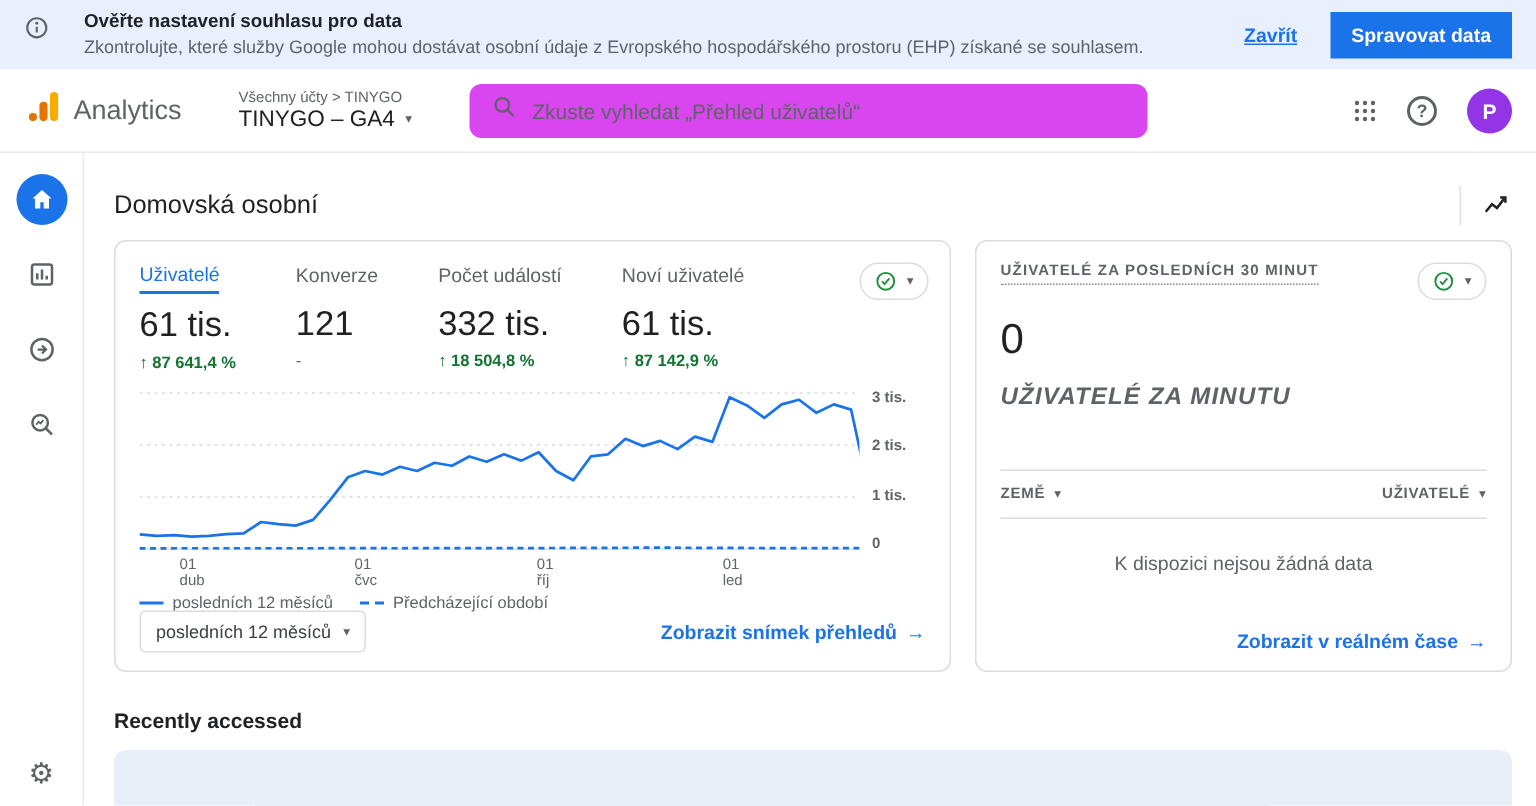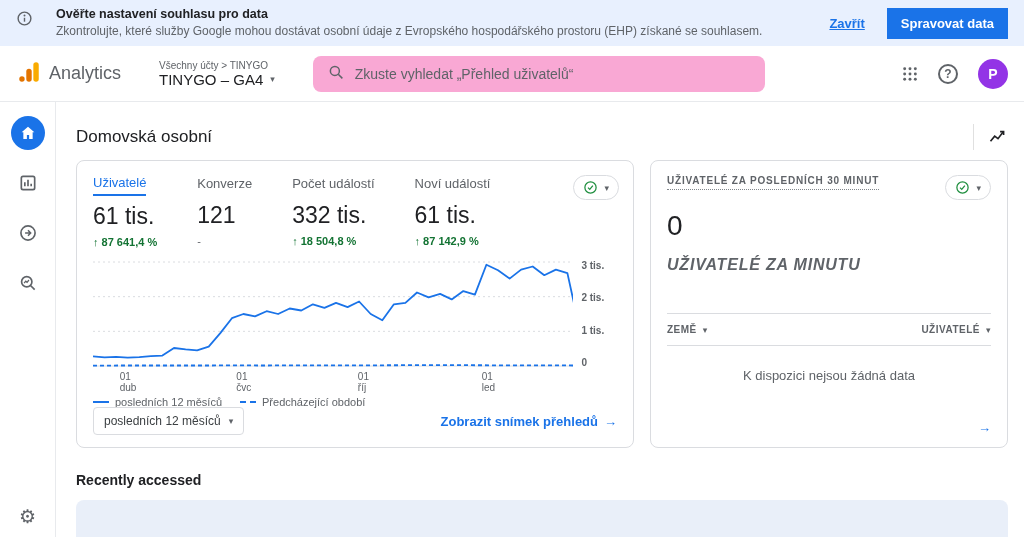--- a/index.html
+++ b/index.html
@@ -22,21 +22,21 @@
     padding: 8px 14px; border-radius: 0; cursor: pointer; font-family: inherit; margin-left: 6px; }
   
   .header { height: 56px; display: flex; align-items: center; padding: 0 16px;
     border-bottom: 1px solid #e8eaed; background: #fff; }
   .logo-wrap { display: flex; align-items: center; gap: 7px; cursor: pointer; }
   .app-name { font-size: 18px; color: #5f6368; }
   .property { margin-left: 38px; cursor: pointer; }
   .crumb { font-size: 10px; color: #5f6368; }
   .prop-name { font-size: 15px; color: #202124; display: flex; align-items: center; gap: 7px; }
   .caret { font-size: 9px; color: #5f6368; }
-  .search { margin-left: 38px; width: 452px; height: 36px; background: #f9a8d4;
+  .search { margin-left: 38px; width: 452px; height: 36px; background: #d946ef;
     border-radius: 8px; display: flex; align-items: center; gap: 10px; padding: 0 14px; }
   .search input { border: none; background: transparent; outline: none; font-size: 14px;
     width: 100%; font-family: inherit; color: #202124; }
   .search input::placeholder { color: #5f6368; opacity: 1; }
   .header-right { margin-left: auto; display: flex; align-items: center; gap: 20px; }
   .iconbtn { background: none; border: none; cursor: pointer; display: flex; align-items: center; }
   .help { width: 20px; height: 20px; border: 2px solid #5f6368; border-radius: 50%;
     display: flex; align-items: center; justify-content: center; font-size: 12px;
     font-weight: bold; color: #5f6368; }
   .avatar { width: 30px; height: 30px; border-radius: 50%; background: #9334e6; color: #fff;
@@ -243,21 +243,21 @@
             <div class="metric-label">Konverze</div>
             <div class="metric-value">121</div>
             <div class="metric-delta neutral">-</div>
           </button>
           <button class="metric">
             <div class="metric-label">Počet událostí</div>
             <div class="metric-value">332 tis.</div>
             <div class="metric-delta">↑ 18 504,8 %</div>
           </button>
           <button class="metric">
-            <div class="metric-label">Noví událostí</div>
+            <div class="metric-label">Noví uživatelé</div>
             <div class="metric-value">61 tis.</div>
             <div class="metric-delta">↑ 87 142,9 %</div>
           </button>
         </div>
 
         <div class="status-pill">
           <svg width="15" height="15" viewBox="0 0 24 24">
             <circle cx="12" cy="12" r="9" fill="none" stroke="#1e8e3e" stroke-width="2"></circle>
             <path d="M8 12.2l2.8 2.8 5-6" fill="none" stroke="#1e8e3e" stroke-width="2"></path>
           </svg>
@@ -342,20 +342,21 @@
             <span class="caret">▾</span>
           </button>
           <button class="rt-col">
             <span>UŽIVATELÉ</span>
             <span class="caret">▾</span>
           </button>
         </div>
         <div class="rt-empty">K dispozici nejsou žádná data</div>
         <div class="card-footer" style="justify-content:flex-end;">
           <button class="link">
+            <span>Zobrazit v reálném čase</span>
             <span>→</span>
           </button>
         </div>
       </section>
     </div>
 
     <h2 class="recent-title">Recently accessed</h2>
     <div class="recent-card"></div>
   </main>
 </div>

